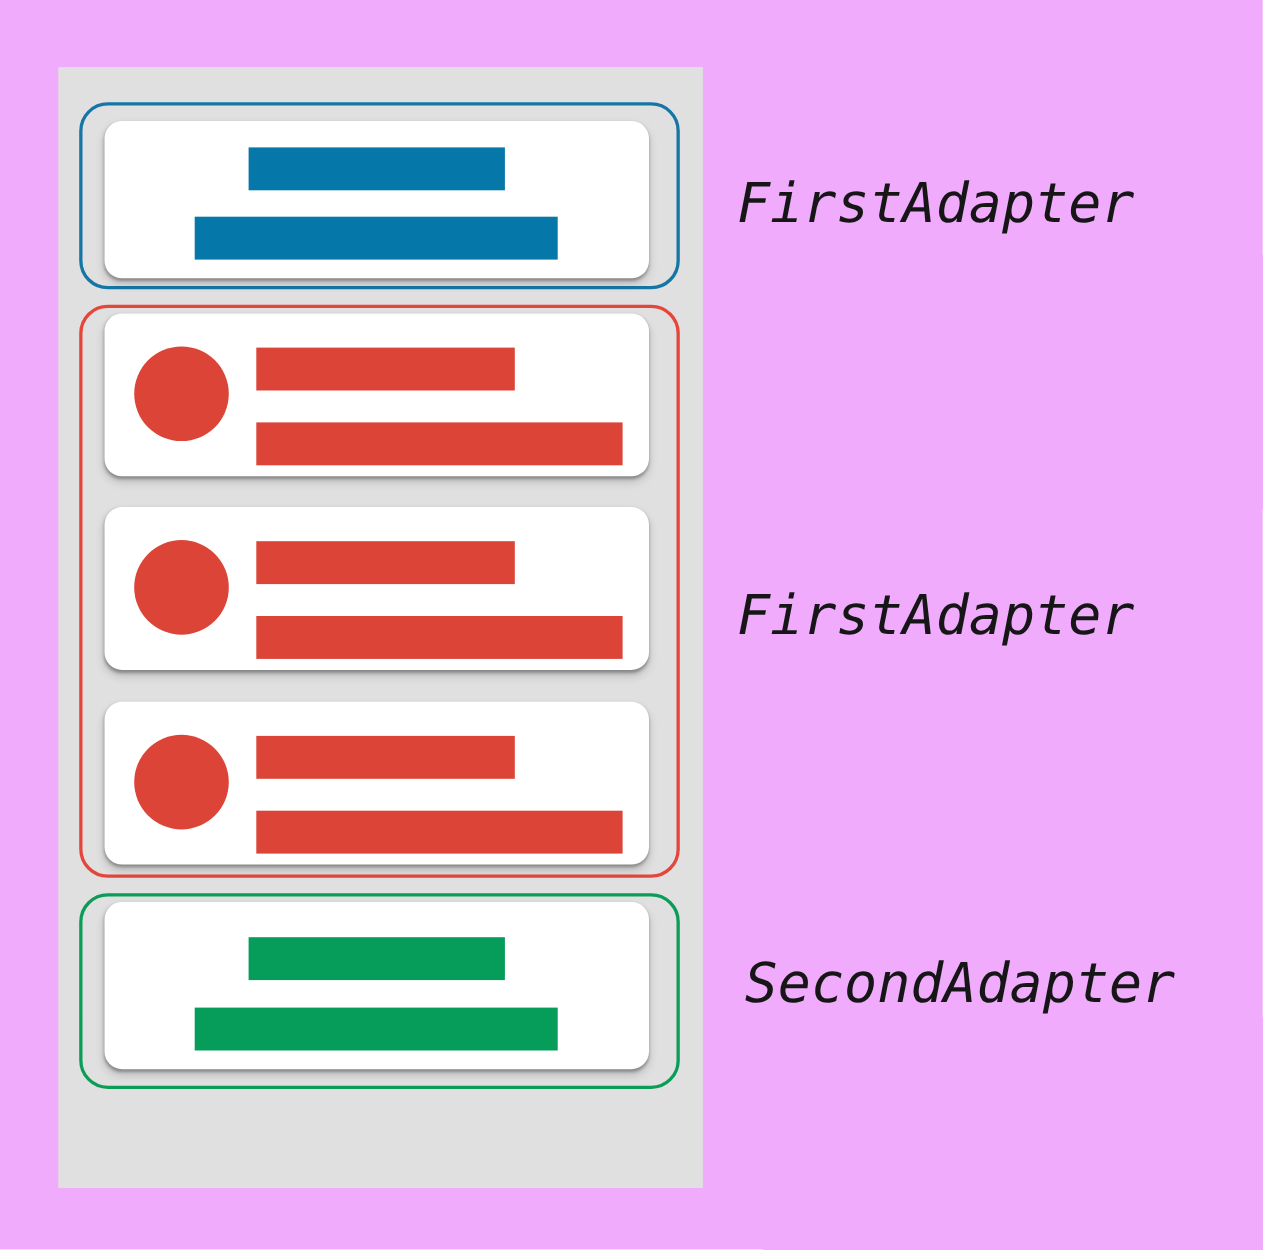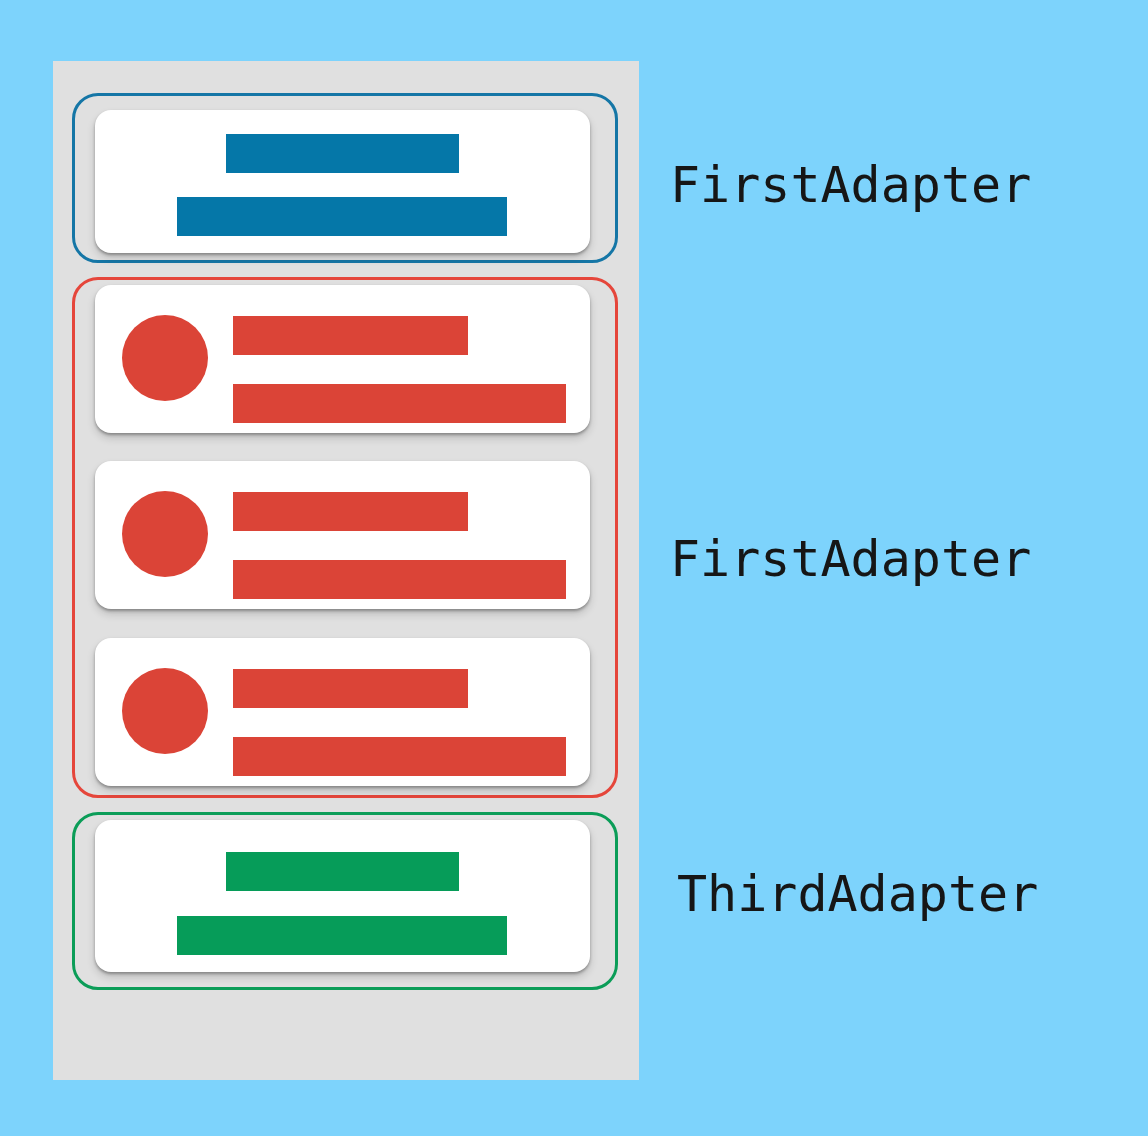--- a/index.html
+++ b/index.html
@@ -1,23 +1,24 @@
 <!DOCTYPE html>
 <html><head>
 <meta charset="utf-8">
 <style>
   html, body { margin: 0; padding: 0; background: #ffffff; }
 
   .canvas {
     position: relative;
     width: 1148px;
     height: 1136px;
-    background: #7dd3fc;
+    background: #f0abfc;
     overflow: hidden;
     font-family: "DejaVu Sans Mono", "Liberation Mono", monospace;
+    font-style: italic;
   }
 
   
   .panel {
     position: absolute;
     left: 53px; top: 61px;
     width: 586px; height: 1019px;
     background: #e0e0e0;
   }
 
@@ -123,15 +124,15 @@
       <div class="card card-green card-centered">
         <div class="bar bar-green bar-top"></div>
         <div class="bar bar-green bar-bottom"></div>
       </div>
     </div>
 
   </div>
 
   <div class="label label-first">FirstAdapter</div>
   <div class="label label-second">FirstAdapter</div>
-  <div class="label label-third">ThirdAdapter</div>
+  <div class="label label-third">SecondAdapter</div>
 
 </div>
 
 </body></html>

